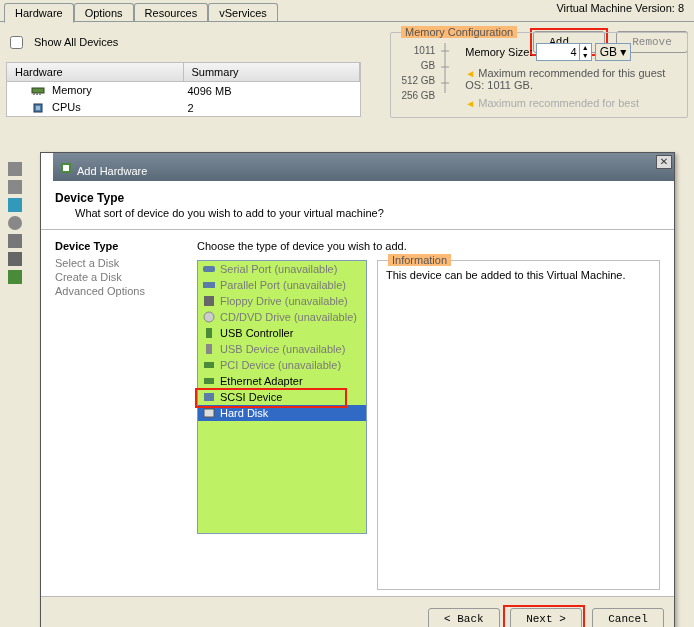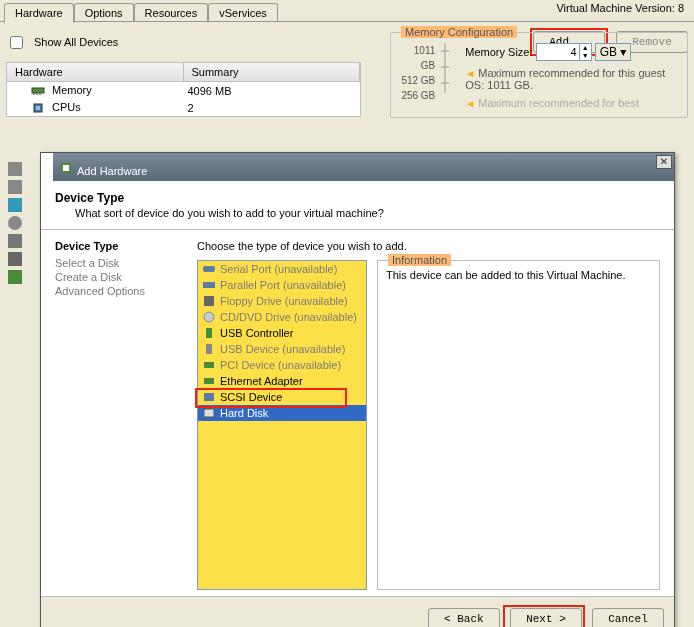--- a/index.html
+++ b/index.html
@@ -80,21 +80,21 @@
   .dlg-body { padding: 10px 14px; }
   .dlg-body h3 { margin: 0; font-size: 12px; font-weight: bold; }
   .dlg-body .sub { margin: 2px 0 0 20px; }
   .hr { border-top: 1px solid #bbb; margin: 10px -14px; }
   .cols { display: flex; gap: 12px; }
   .nav-col { width: 130px; }
   .nav-col h4 { margin: 0 0 4px 0; font-size: 11px; font-weight: bold; }
   .nav-col div { color: #7a7a7a; padding: 1px 0; }
   .device-col { flex: 1; }
   .device-instr { margin-bottom: 8px; }
-  .device-list { border: 1px solid #7f9db9; height: 330px; width: 170px; background: #fde047; overflow: hidden; float: left; }
+  .device-list { border: 1px solid #7f9db9; height: 274px; width: 170px; background: #bef264; overflow: hidden; float: left; }
   .device-list .item { padding: 1px 4px; display: flex; align-items: center; gap: 4px; white-space: nowrap; }
   .device-list .item.sel { background: #316ac5; color: #fff; }
   .device-list .item .ic { width: 14px; height: 14px; flex-shrink: 0; }
   .unavail { color: #7a7a7a; }
   .info-panel { margin-left: 180px; border: 1px solid #bfbfbf; height: 330px; padding: 8px; position: relative; }
   .info-panel .legend { top: -7px; }
   .red-sel { border: 2px solid #e21; position: absolute; }
   .dlg-footer {
     position: absolute; bottom: 0; left: 0; right: 0;
     background: #ece9d8; border-top: 1px solid #bbb;

